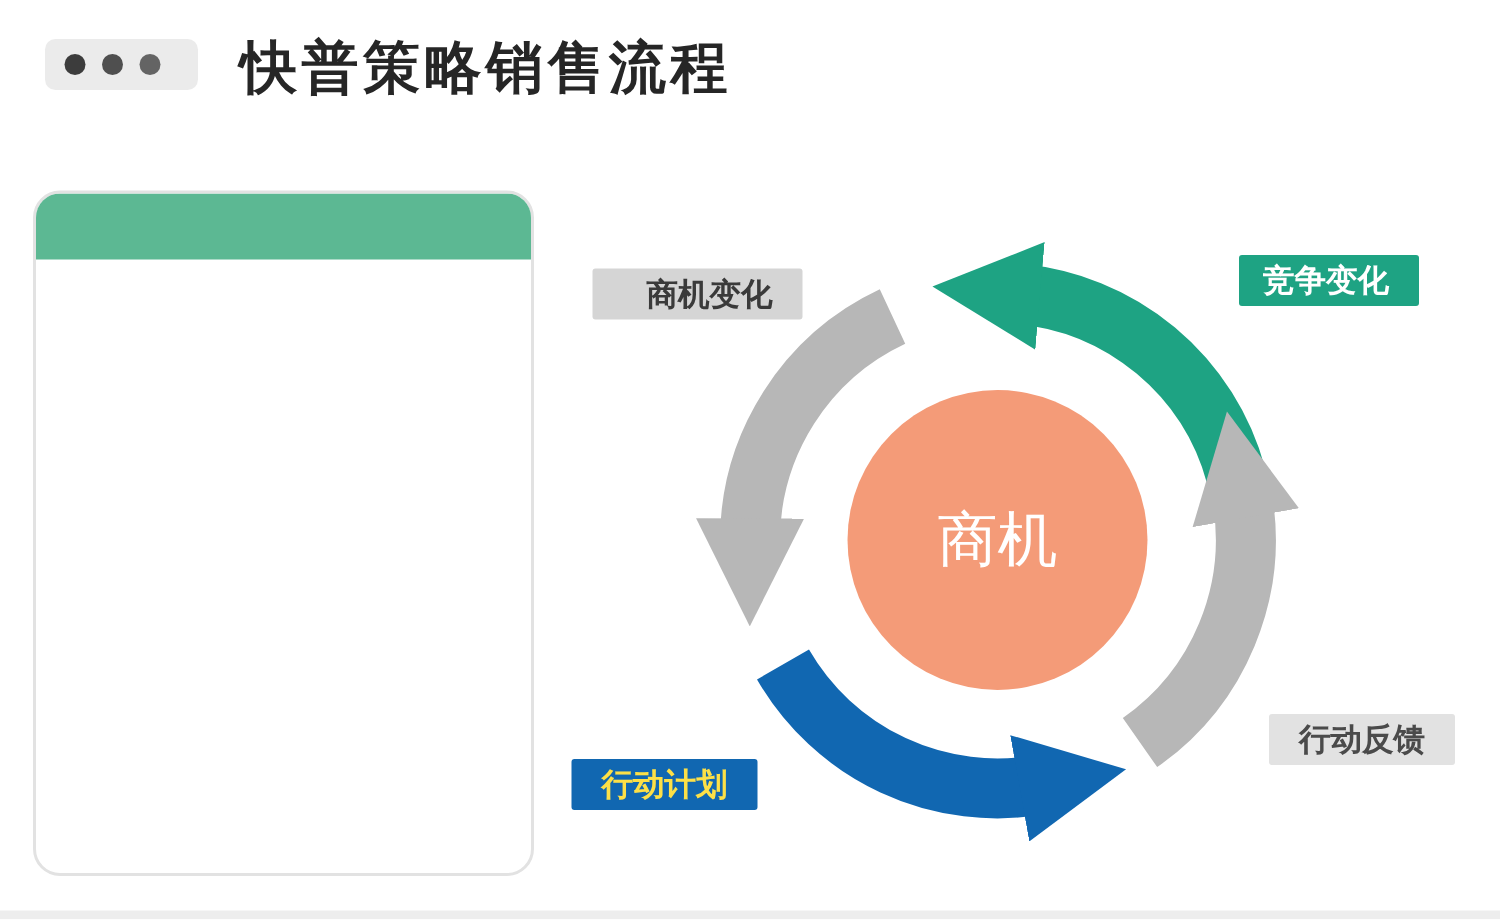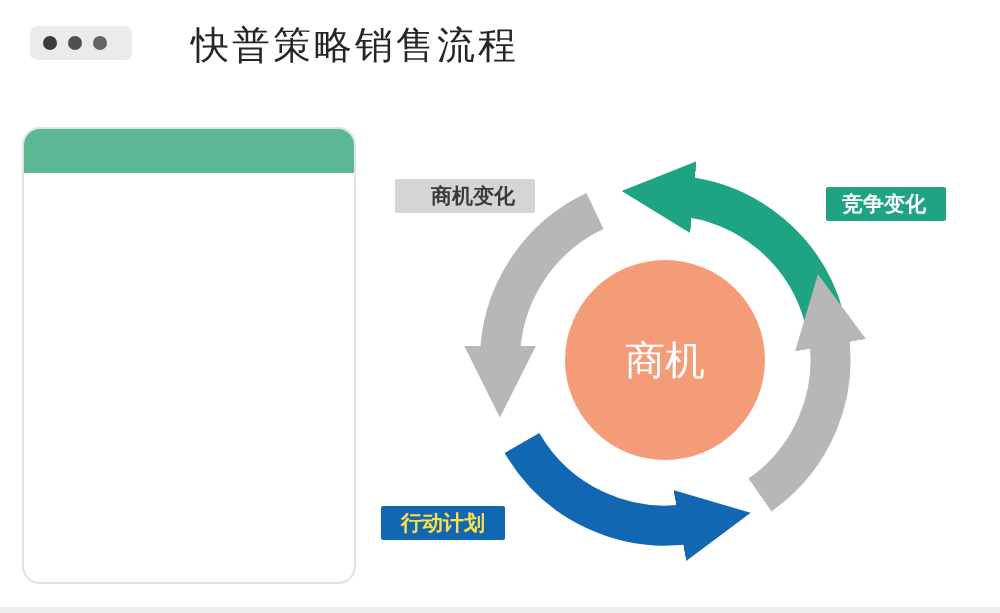--- a/index.html
+++ b/index.html
@@ -20,23 +20,22 @@
     width: 102px; height: 34px;
     background: #ebebeb; border-radius: 7px;
     display: flex; align-items: center; gap: 11px; padding-left: 13px;
   }
   .dot { width: 14px; height: 14px; border-radius: 50%; }
   .dot1 { background: #3c3c3c; }
   .dot2 { background: #4f4f4f; }
   .dot3 { background: #646464; }
   .page-title {
     position: absolute; left: 160px; top: 20px;
-    font-size: 38px; font-weight: 400; color: #262626;
+    font-size: 38px; font-weight: 700; color: #262626;
     letter-spacing: 3px;
-    margin-left: 31px;
   }
 
   
   .card {
     position: absolute; left: 22px; top: 127px;
     width: 334px; height: 457px;
     background: #ffffff;
     border: 2px solid #e2e2e2;
     border-radius: 18px;
     overflow: hidden;
@@ -58,21 +57,21 @@
     display: flex; align-items: center; justify-content: center;
     font-size: 21px; font-weight: 700; border-radius: 2px;
     white-space: nowrap;
   }
   .lbl-gray      { background: #d5d5d5; color: #3a3a3a; }
   .lbl-teal      { background: #1ea383; color: #ffffff; }
   .lbl-blue      { background: #1167b1; color: #fde047; font-family: Liberation Mono, monospace; }
   .lbl-lightgray { background: #e2e2e2; color: #4a4a4a; }
 
   .lbl-top-left     { left: 395px; top: 179px; padding-left: 36px; }
-  .lbl-top-right    { left: 826px; top: 187px; padding-left: 16px; }
+  .lbl-top-right    { left: 826px; top: 170px; padding-left: 16px; }
   .lbl-bottom-left  { left: 381px; top: 506px; }
   .lbl-bottom-right { left: 846px; top: 476px; }
 
   .bottom-edge {
     position: absolute; left: 0; bottom: 0;
     width: 100%; height: 6px; background: #ededed;
   }
 </style>
 </head>
 <body>
@@ -111,15 +110,16 @@
 
     <path d="M390,365 A165,165 0 0 0 458,201" fill="none" stroke-width="40" marker-end="url(#m-gray)" stroke="#b7b7b7"></path>
 
     <circle cx="295" cy="230" r="100" fill="#f49b78"></circle>
     <text x="295" y="230" text-anchor="middle" dominant-baseline="central" font-size="40" fill="#ffffff">商机</text>
   </svg>
 
   <div class="diagram-label lbl-gray lbl-top-left">商机变化</div>
   <div class="diagram-label lbl-teal lbl-top-right">竞争变化</div>
   <div class="diagram-label lbl-blue lbl-bottom-left">行动计划</div>
+  <div class="diagram-label lbl-lightgray lbl-bottom-right">行动反馈</div>
 
   <div class="bottom-edge"></div>
 </div>
 
 </body></html>

